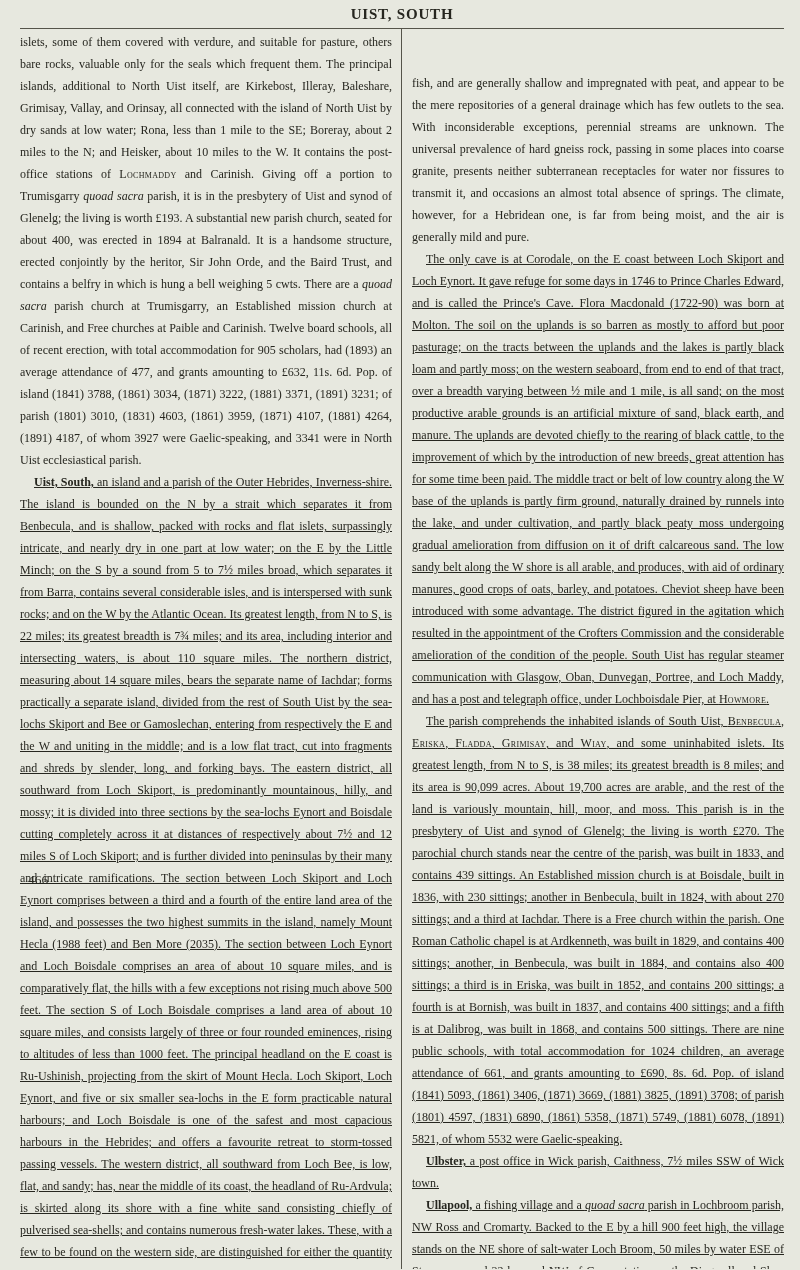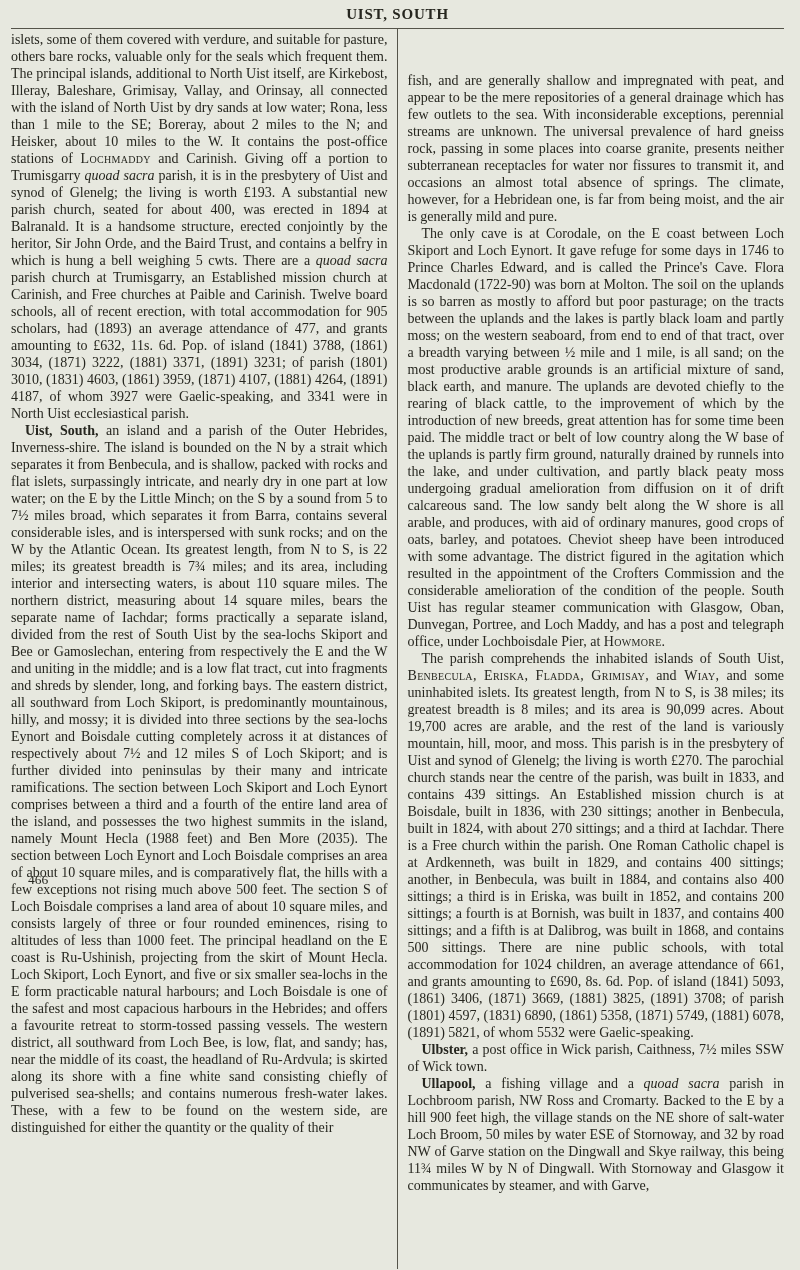--- a/index.html
+++ b/index.html
@@ -9,21 +9,21 @@
     overflow: hidden;
     background: var(--page_background, #e7e8df);
     color: var(--ink, #26261f);
     font-family: "Liberation Serif", "DejaVu Serif", serif;
   }
   .page {
     position: relative;
     width: 800px;
     height: 902px;
     box-sizing: border-box;
-    padding: 6px 16px 0 11px;
+    padding: 6px 16px 0 20px;
   }
   .header-row {
     display: flex;
     height: 22px;
     border-bottom: 1px solid var(--rule, #55544a);
   }
   .header-cell {
     flex: 1;
     text-align: center;
     font-weight: bold;
@@ -31,34 +31,34 @@
     letter-spacing: 0.8px;
   }
   .columns {
     display: flex;
     height: 1240px;
     overflow: hidden;
   }
   .column {
     flex: 1;
     text-align: justify;
-    font-size: 14px;
-    line-height: 17px;
+    font-size: 12px;
+    line-height: 22px;
     padding-top: 2px;
   }
   .column.left {
     padding-right: 9px;
     border-right: 1px solid var(--rule, #55544a);
   }
   .column.right {
     padding-left: 10px;
     margin-top: 41px;
   }
   p.para { margin: 0; }
-  p.para.indent { text-indent: 14px; }
+  p.para.indent { text-indent: 14px; text-decoration: underline; }
   .seg-bold { font-weight: bold; }
   .seg-italic { font-style: italic; }
   .seg-smallcaps { font-variant: small-caps; letter-spacing: 0.3px; }
   .page-number {
     position: absolute;
     left: 28px;
     bottom: 14px;
     font-size: 13.5px;
   }
 </style>

